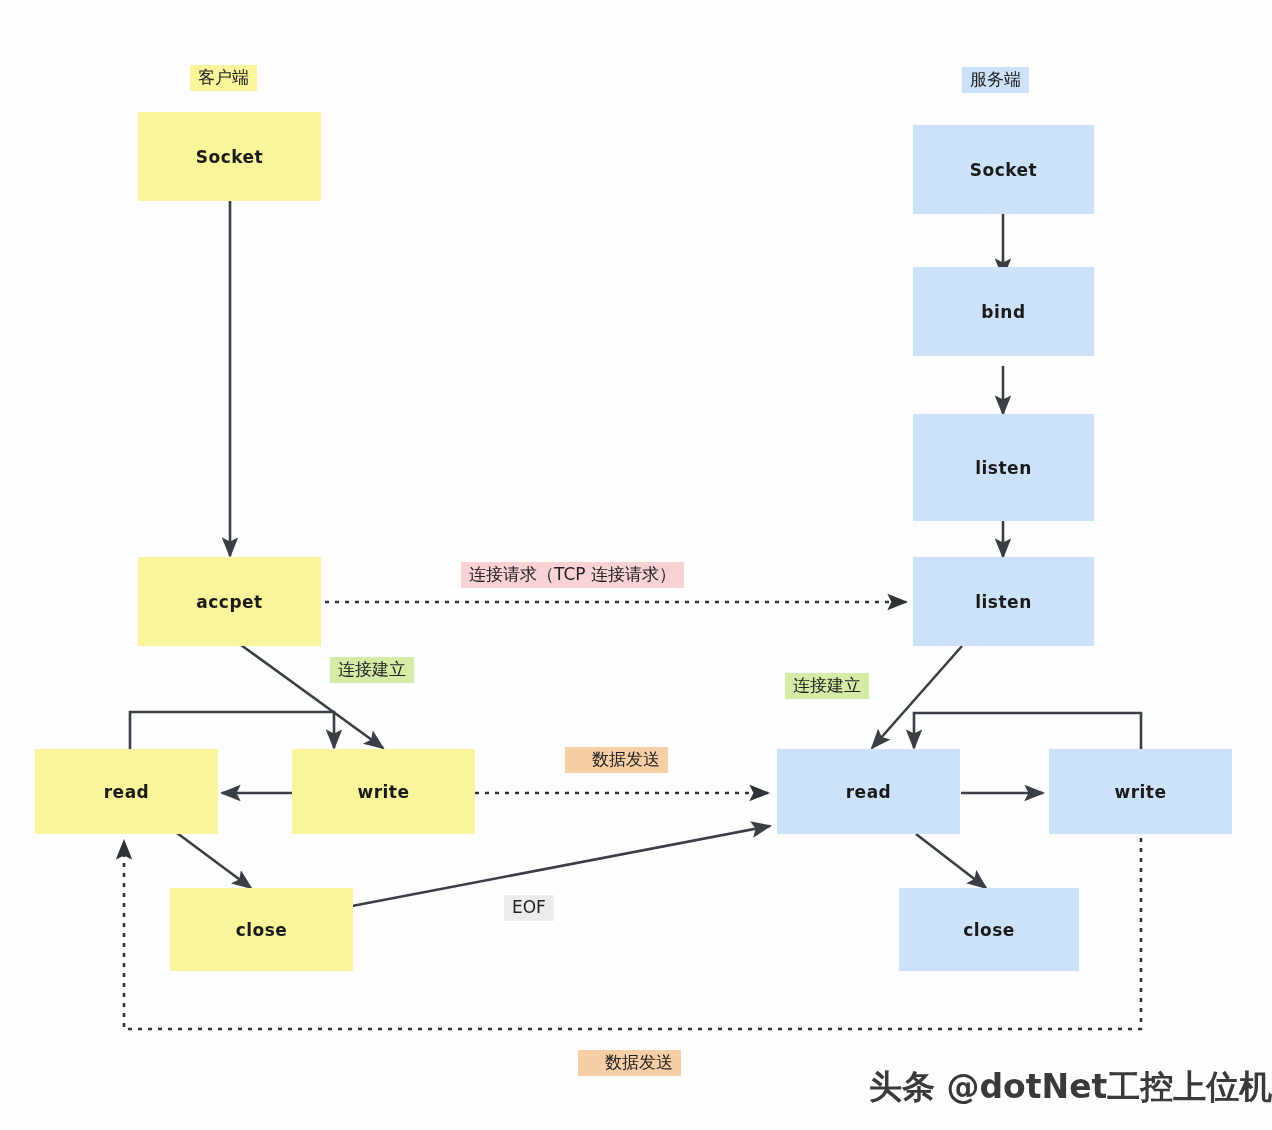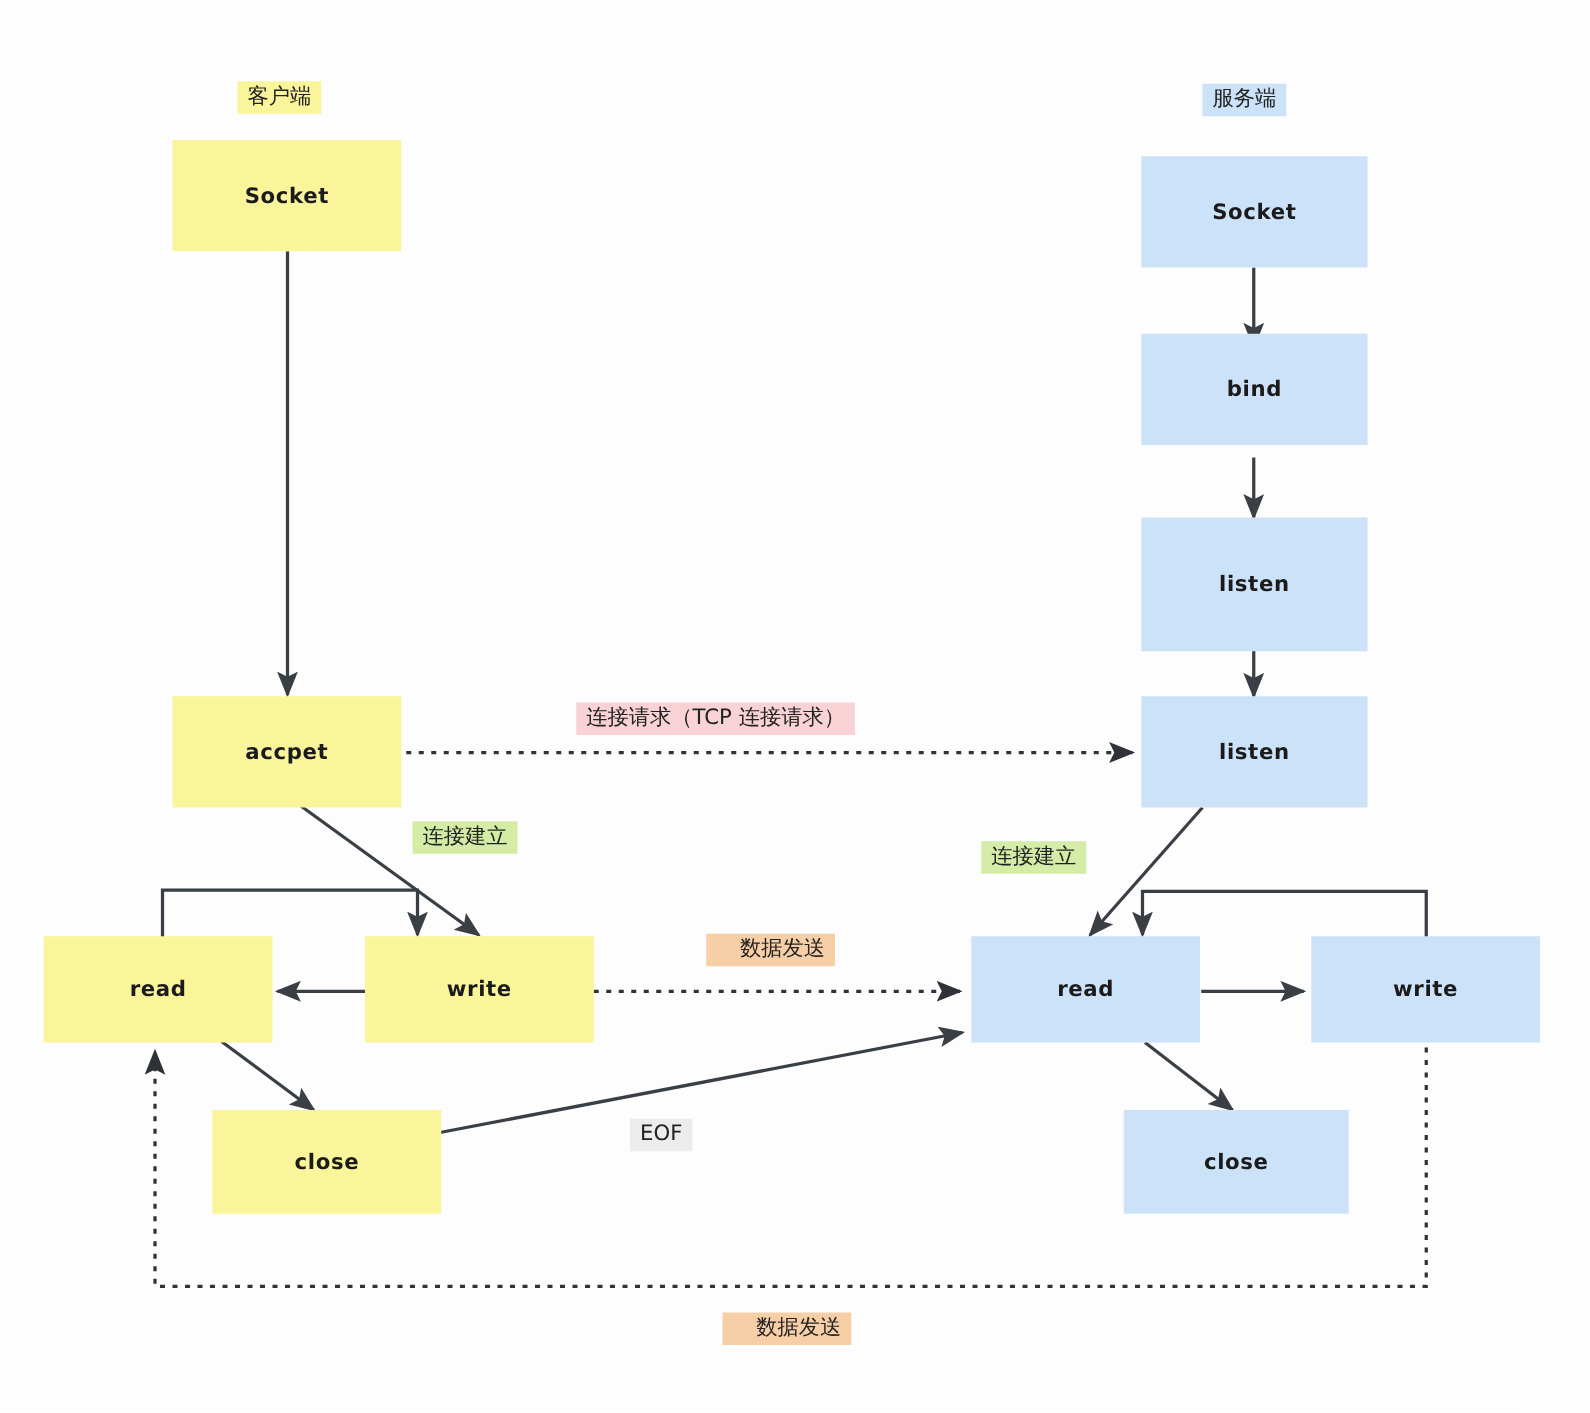--- a/index.html
+++ b/index.html
@@ -139,14 +139,15 @@
   <div class="node server" style="left:1049px; top:749px; width:183px; height:85px;">write</div>
   <div class="node server" style="left:899px; top:888px; width:180px; height:83px;">close</div>
 
   <div class="tag pink" style="left:461px; top:562px;">连接请求（TCP 连接请求）</div>
   <div class="tag green" style="left:330px; top:657px;">连接建立</div>
   <div class="tag green" style="left:785px; top:673px;">连接建立</div>
   <div class="tag orange" style="left:565px; top:747px;">数据发送</div>
   <div class="tag grey" style="left:504px; top:884px;margin-top:11px;">EOF</div>
   <div class="tag orange" style="left:578px; top:1050px;">数据发送</div>
 
+  <div class="watermark" style="left:869px; top:1065px;">头条 @dotNet工控上位机</div>
 
 </div>
 
 </body></html>

